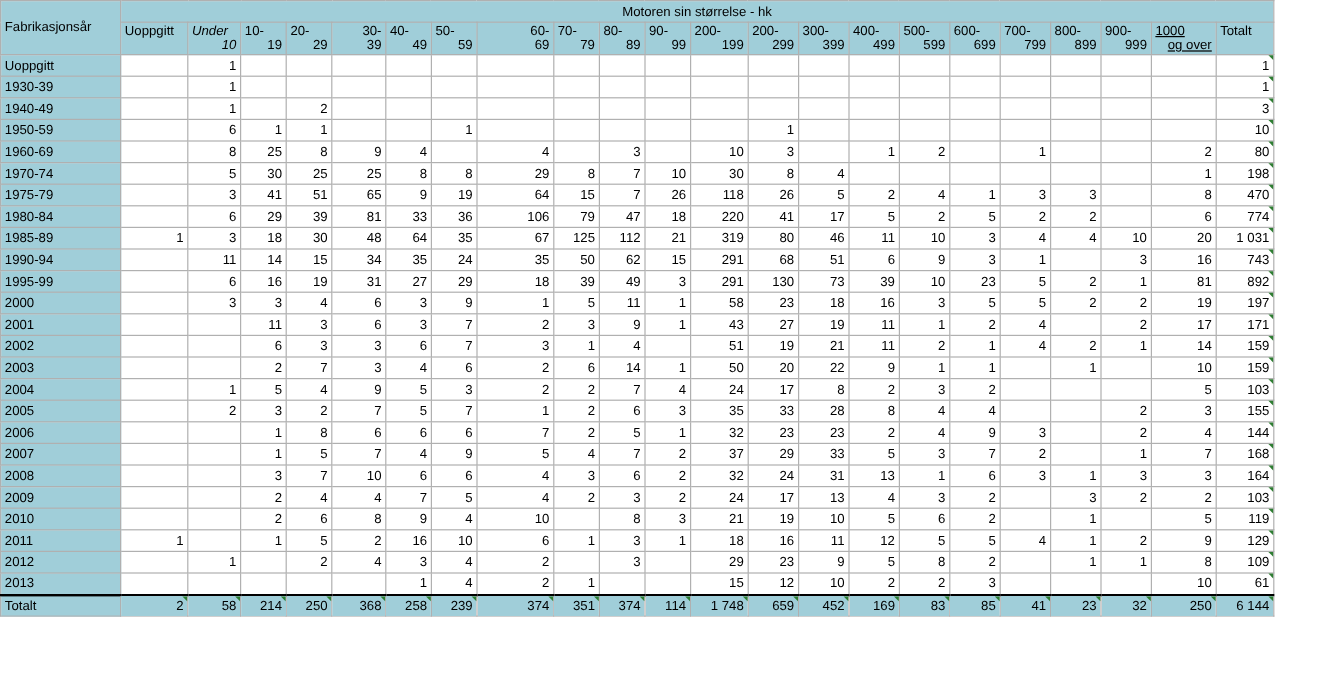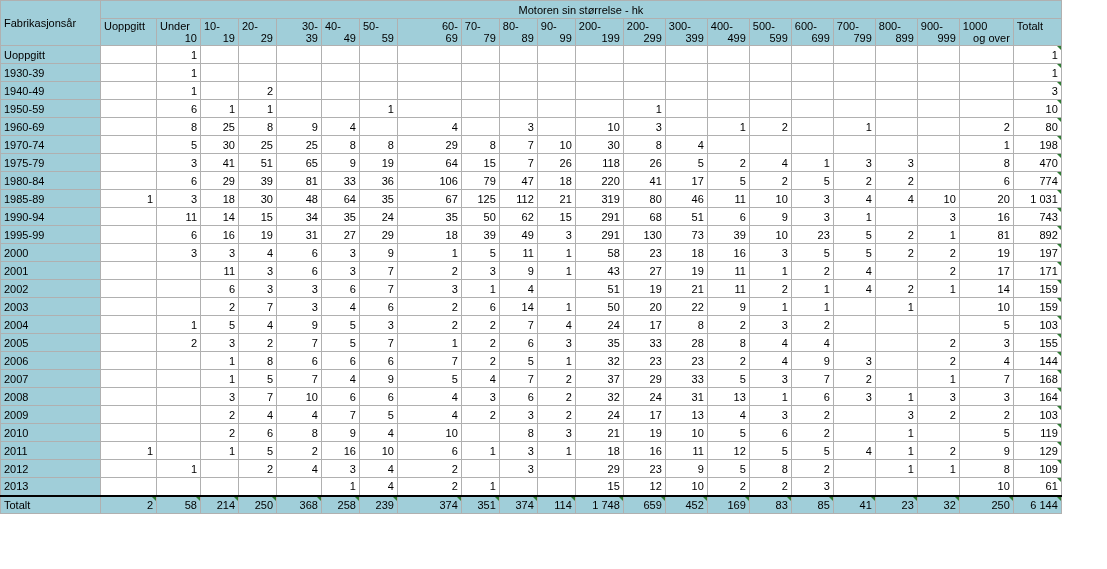--- a/index.html
+++ b/index.html
@@ -79,21 +79,21 @@
     <thead>
       <tr>
         <th rowspan="2" class="row-header" style="width: 100px;">Fabrikasjonsår</th>
         <th colspan="22" class="header-top">Motoren sin størrelse - hk</th>
       </tr>
       <tr>
         <th class="col-header" style="width: 56px;">
           <span class="top-text">Uoppgitt</span>
           <span class="bottom-text"></span>
         </th>
-        <th class="col-header" style="width: 44px;">
+        <th class="col-header" style="width: 44px; font-style: italic;">
           <span class="top-text">Under</span>
           <span class="bottom-text">10</span>
         </th>
         <th class="col-header" style="width: 38px;">
           <span class="top-text">10-</span>
           <span class="bottom-text">19</span>
         </th>
         <th class="col-header" style="width: 38px;">
           <span class="top-text">20-</span>
           <span class="bottom-text">29</span>
@@ -155,21 +155,21 @@
           <span class="bottom-text">799</span>
         </th>
         <th class="col-header" style="width: 42px;">
           <span class="top-text">800-</span>
           <span class="bottom-text">899</span>
         </th>
         <th class="col-header" style="width: 42px;">
           <span class="top-text">900-</span>
           <span class="bottom-text">999</span>
         </th>
-        <th class="col-header" style="width: 54px;">
+        <th class="col-header" style="width: 54px; text-decoration: underline;">
           <span class="top-text">1000</span>
           <span class="bottom-text">og over</span>
         </th>
         <th class="col-header" style="width: 48px;">
           <span class="top-text">Totalt</span>
           <span class="bottom-text"></span>
         </th>
       </tr>
     </thead>
     <tbody>

